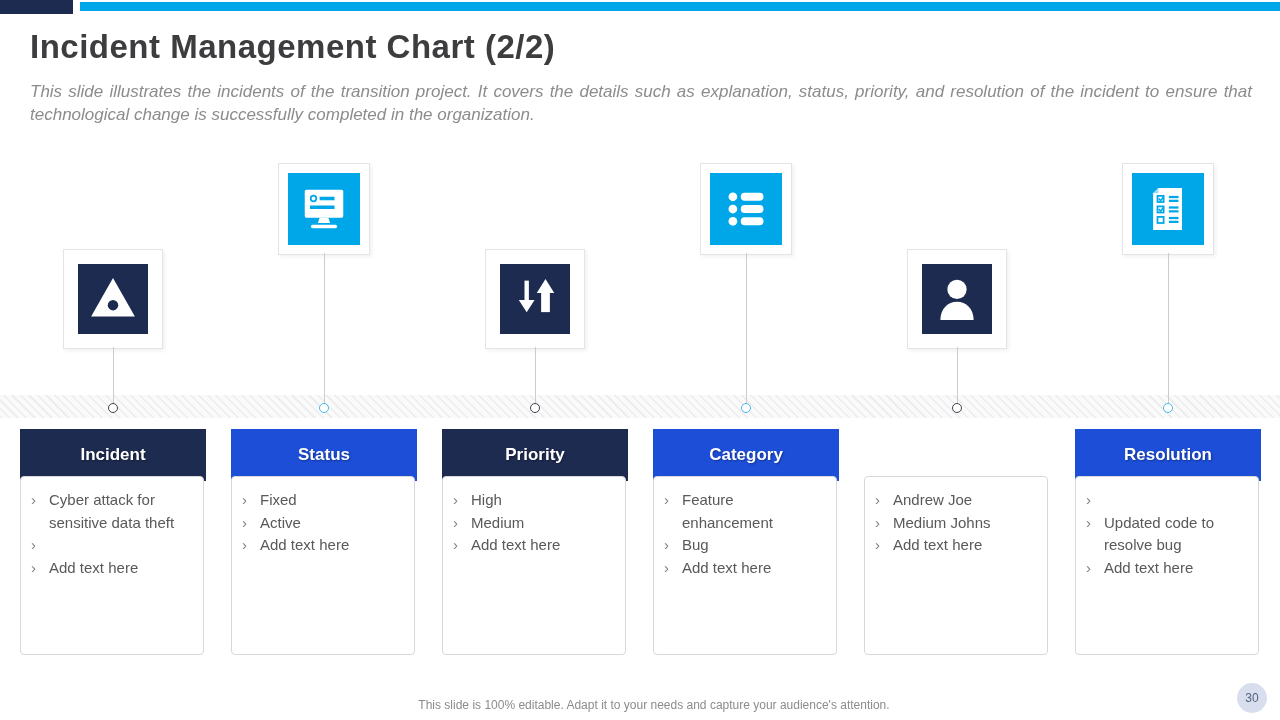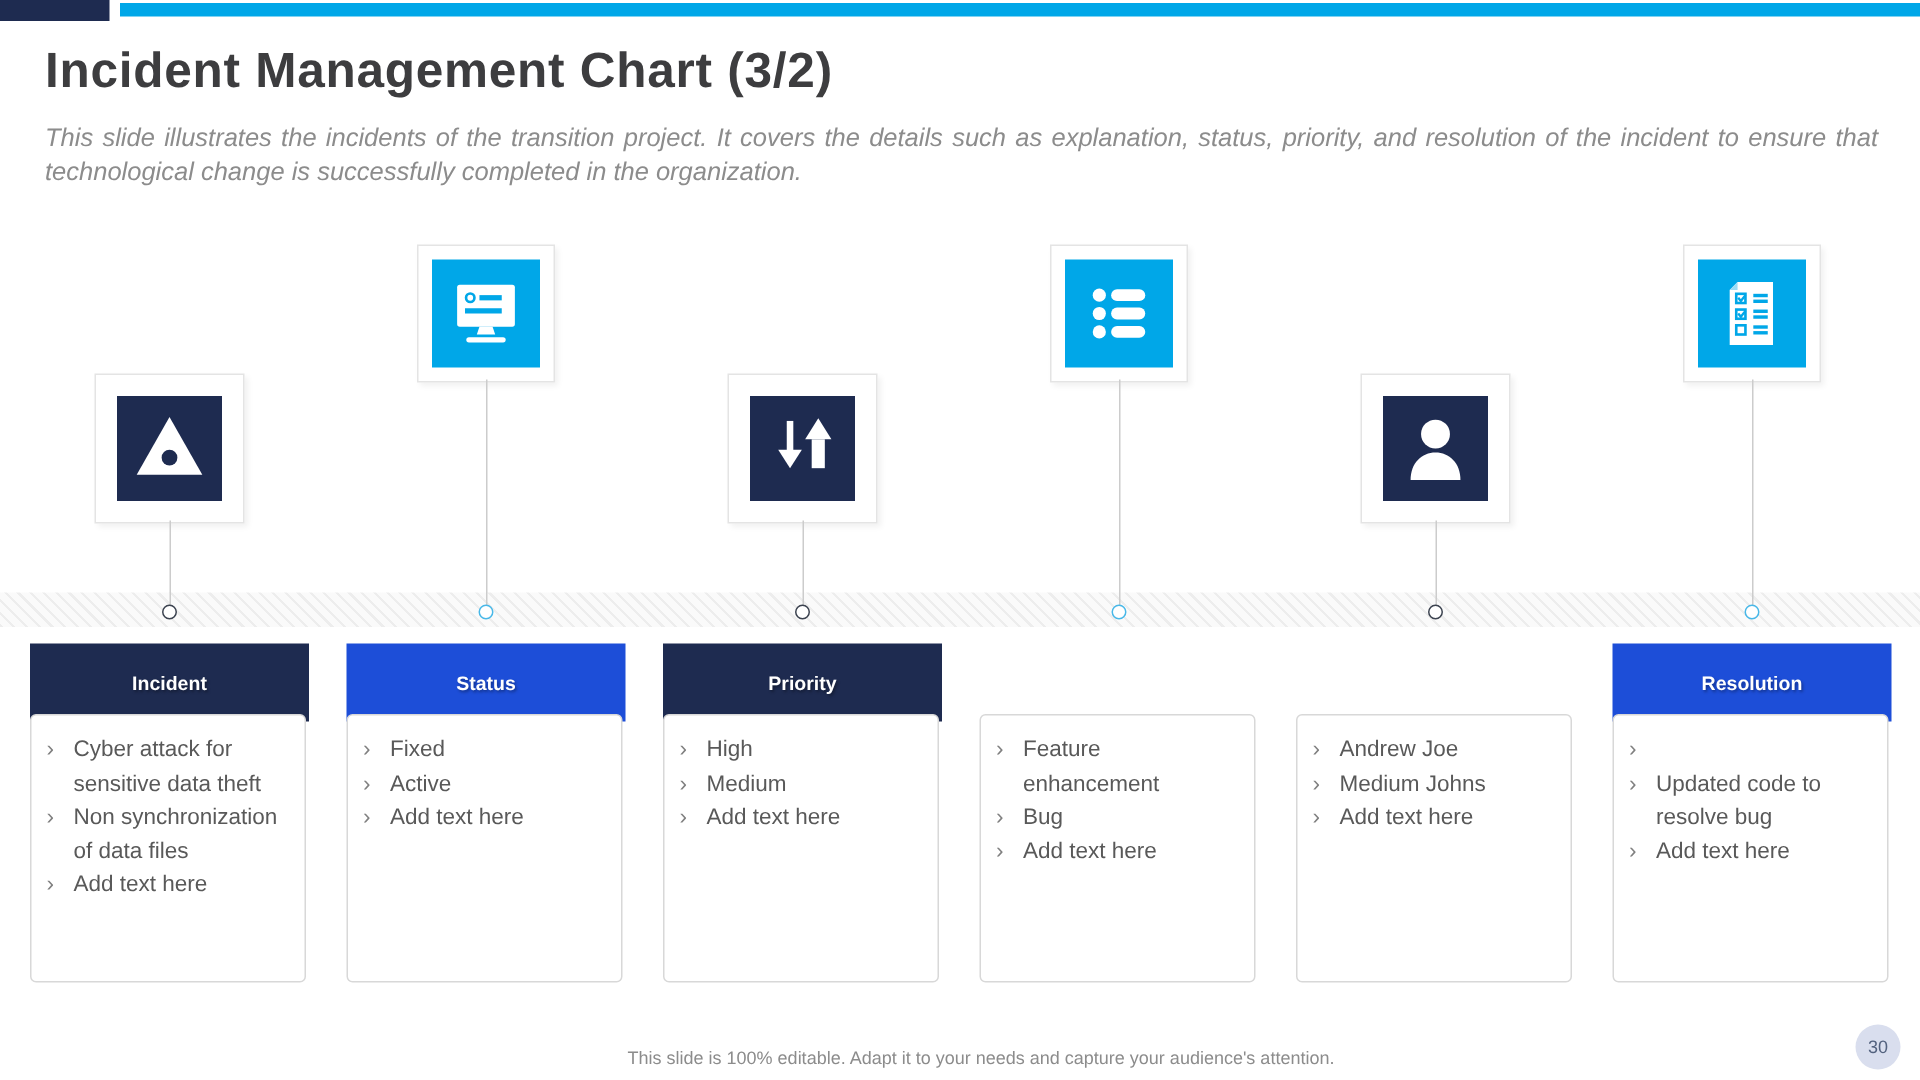--- a/index.html
+++ b/index.html
@@ -39,21 +39,21 @@
   .col.navy .connector{top:184px;height:58px;}
   .col.cyan .connector{top:90px;height:152px;}
 
   .timeline-dot{position:absolute;left:50%;top:240px;margin-left:-5px;width:8px;height:8px;
     border-radius:50%;background:#ffffff;}
   .col.navy .timeline-dot{border:1.5px solid #3c4350;}
   .col.cyan .timeline-dot{border:1.5px solid #49b8e8;}
 
   .col-header{position:absolute;left:0;top:266px;width:100%;height:52px;
     display:flex;align-items:center;justify-content:center;
-    color:#ffffff;font-size:13px;font-weight:700;text-shadow:1px 1px 2px rgba(0,0,0,.35);}
+    color:#ffffff;font-size:17px;font-weight:700;text-shadow:1px 1px 2px rgba(0,0,0,.35);}
   .col.navy .col-header{background:#1e2b50;}
   .col.cyan .col-header{background:#1d4ed8;}
 
   .body-card{position:absolute;left:0;top:313px;width:184px;height:179px;
     background:#fff;border:1px solid #d8d8d8;border-radius:4px;box-sizing:border-box;
     padding:12px 12px 0 10px;}
   .bullet-item{display:flex;font-size:15px;line-height:1.5;color:#595959;}
   .bullet-item .bullet{width:18px;flex:0 0 18px;color:#808080;}
   .bullet-item .item-text{flex:1;}
 
@@ -63,21 +63,21 @@
   .page-bubble{position:absolute;left:1237px;top:683px;width:30px;height:30px;border-radius:50%;
     background:#d9deee;display:flex;align-items:center;justify-content:center;
     font-size:12px;color:#53627f;}
 </style>
 </head>
 <body>
 
 <div class="topbar-navy"></div>
 <div class="topbar-cyan"></div>
 
-<h1 class="slide-title" style="margin:0;">Incident Management Chart (3/2)</h1>
+<h1 class="slide-title" style="margin:0;">Incident Management Chart (2/2)</h1>
 <p class="slide-subtitle" style="margin:0;">This slide illustrates the incidents of the transition project. It covers the details such as explanation, status, priority, and resolution of the incident to ensure that technological change is successfully completed in the organization.</p>
 
 <div class="timeline-band"></div>
 
 <div class="diagram">
 
   <div class="col navy">
     <div class="icon-card">
       <div class="icon-box">
         <svg viewBox="0 0 64 64">
@@ -89,21 +89,20 @@
     <div class="connector"></div>
     <div class="timeline-dot"></div>
     <div class="col-header">Incident</div>
     <div class="body-card">
       <div class="bullet-item">
           <span class="bullet">›</span>
           <span class="item-text">Cyber attack for sensitive data theft</span>
         </div>
       <div class="bullet-item">
           <span class="bullet">›</span>
-          <span class="item-text">Non synchronization of data files</span>
         </div>
       <div class="bullet-item">
           <span class="bullet">›</span>
           <span class="item-text">Add text here</span>
         </div>
     </div>
   </div>
 
   <div class="col cyan">
     <div class="icon-card">
@@ -175,20 +174,21 @@
             <rect x="26" y="13.5" width="26" height="9" rx="4.5" fill="#ffffff"></rect>
           <circle cx="17" cy="32" r="5" fill="#ffffff"></circle>
             <rect x="26" y="27.5" width="26" height="9" rx="4.5" fill="#ffffff"></rect>
           <circle cx="17" cy="46" r="5" fill="#ffffff"></circle>
             <rect x="26" y="41.5" width="26" height="9" rx="4.5" fill="#ffffff"></rect>
         </svg>
       </div>
     </div>
     <div class="connector"></div>
     <div class="timeline-dot"></div>
+    <div class="col-header">Category</div>
     <div class="body-card">
       <div class="bullet-item">
           <span class="bullet">›</span>
           <span class="item-text">Feature enhancement</span>
         </div>
       <div class="bullet-item">
           <span class="bullet">›</span>
           <span class="item-text">Bug</span>
         </div>
       <div class="bullet-item">

